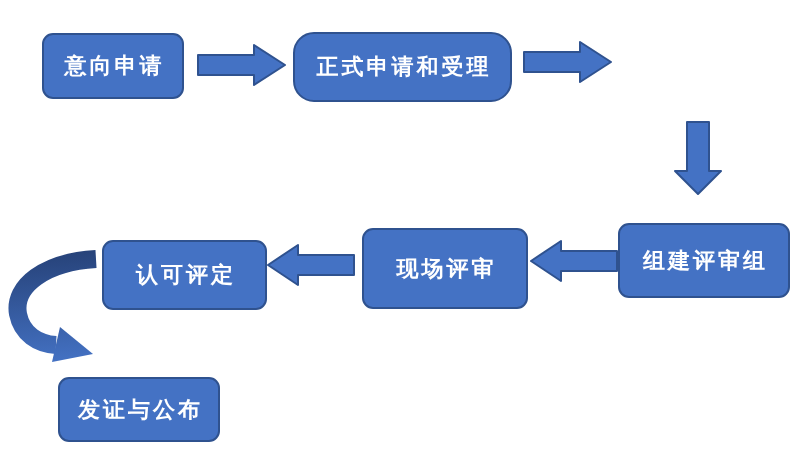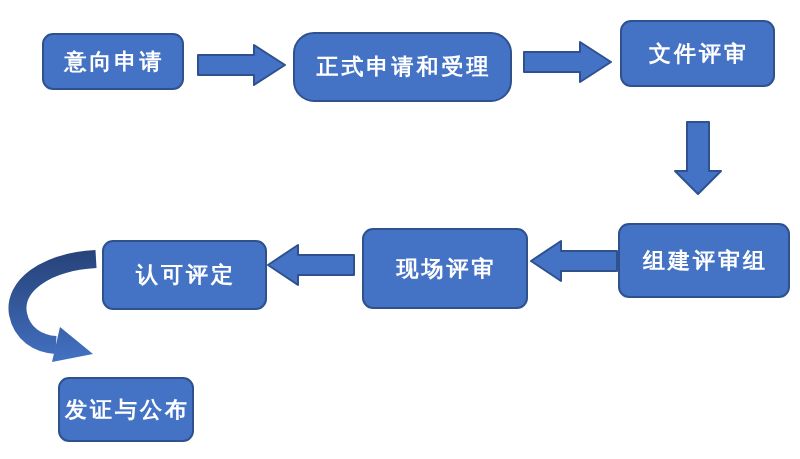--- a/index.html
+++ b/index.html
@@ -34,27 +34,27 @@
   .arrow {
     position: absolute;
     display: block;
   }
   .arrow polygon.block {
     stroke: #2F528F;
     stroke-width: 2;
     stroke-linejoin: round;
   }
   
-  #n1 { left: 42px;  top: 33px;  width: 142px; height: 57px; }
+  #n1 { left: 42px;  top: 33px;  width: 142px; height: 66px; }
   #n2 { left: 293px; top: 32px;  width: 219px; height: 70px; border-radius: 21px; }
   #n3 { left: 620px; top: 20px;  width: 155px; height: 67px; }
   #n4 { left: 618px; top: 223px; width: 172px; height: 75px; }
   #n5 { left: 362px; top: 228px; width: 166px; height: 81px; }
   #n6 { left: 102px; top: 240px; width: 165px; height: 70px; }
-  #n7 { left: 58px;  top: 377px; width: 136px; height: 65px; }
+  #n7 { left: 58px;  top: 377px; width: 162px; height: 65px; }
   #a1 { left: 197px; top: 43px;  }
   #a2 { left: 523px; top: 40px;  }
   #a3 { left: 673px; top: 121px; }
   #a4 { left: 530px; top: 239px; }
   #a5 { left: 267px; top: 243px; }
   #a6 { left: 5px;   top: 248px; }
 </style>
 </head>
 <body>
 
@@ -65,21 +65,20 @@
   <svg class="arrow" id="a1" width="90" height="44" viewBox="0 0 90 44">
     <polygon class="block" fill="#4472C4" points="1,12 57,12 57,2 88,22 57,42 57,32 1,32"></polygon>
   </svg>
 
   <div class="node" id="n2">正式申请和受理</div>
 
   <svg class="arrow" id="a2" width="90" height="44" viewBox="0 0 90 44">
     <polygon class="block" fill="#4472C4" points="1,12 57,12 57,2 88,22 57,42 57,32 1,32"></polygon>
   </svg>
 
-  <div class="node" id="n3">文件评审</div>
 
   <svg class="arrow" id="a3" width="50" height="75" viewBox="0 0 50 75">
     <polygon class="block" fill="#4472C4" points="14,1 36,1 36,50 48,50 25,73 2,50 14,50"></polygon>
   </svg>
 
   <div class="node" id="n4">组建评审组</div>
 
   <svg class="arrow" id="a4" width="88" height="44" viewBox="0 0 88 44">
     <polygon class="block" fill="#4472C4" points="87,12 31,12 31,2 1,22 31,42 31,32 87,32"></polygon>
   </svg>

